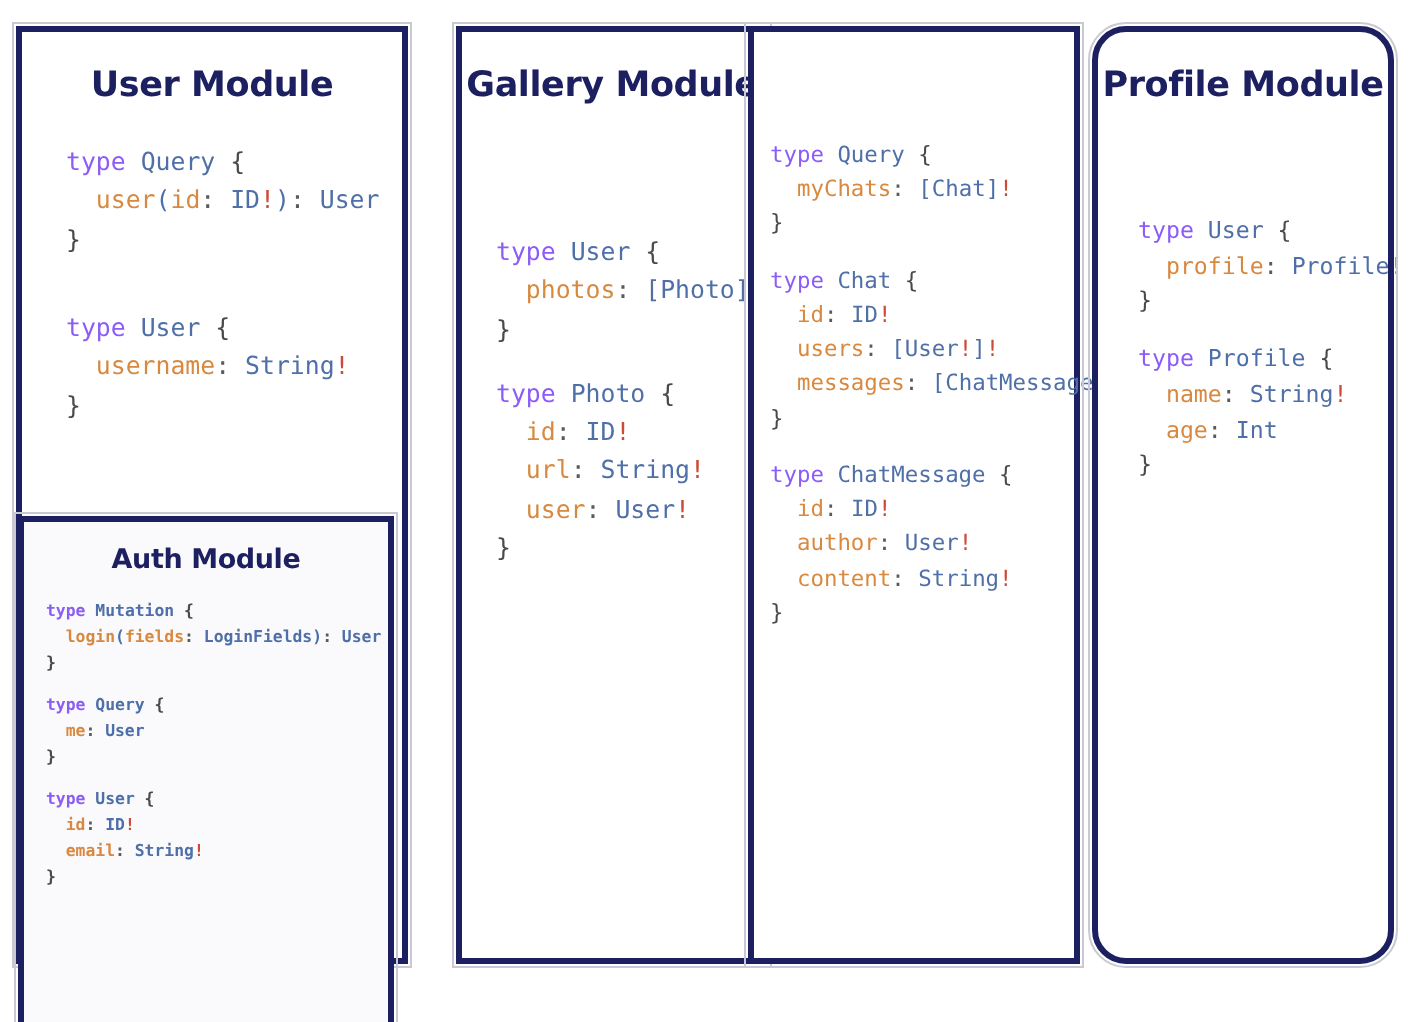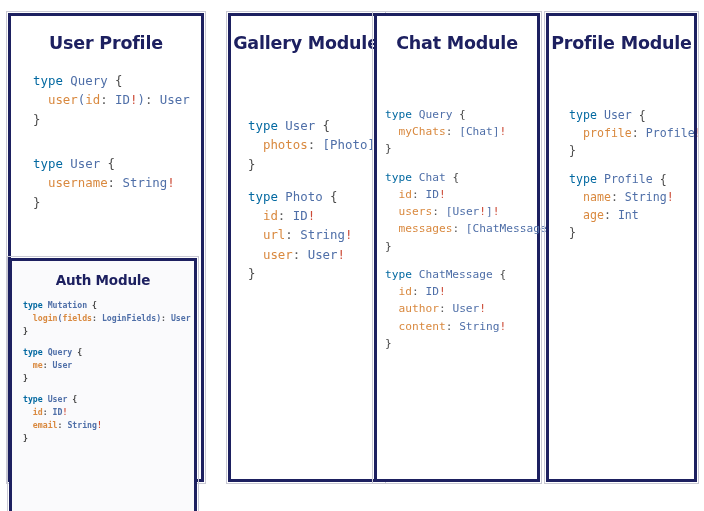--- a/index.html
+++ b/index.html
@@ -52,53 +52,52 @@
     font-size: 12.4px;
     line-height: 19.4px;
   }
   .code-sm {
     font-size: 8.2px;
     line-height: 12.9px;
     font-weight: bold;
   }
 
   
-  .t-kw    { color: #0369a1; }   
+  .t-kw    { color: #8b5cf6; }   
   .t-type  { color: #4f6fa8; }   
   .t-field { color: #d9893f; }   
   .t-punct { color: #5a5a5a; }   
   .t-brace { color: #4a4a4a; }   
   .t-bang  { color: #cc4b37; }   
   .t-paren { color: #4f6fa8; }   
 
   .blank { display: block; height: 1em; }
 </style>
 </head>
 <body>
 
 <div id="board">
 
   <div class="panel" id="p-user" style="left:8px; top:13px; width:196px; height:469px;">
-    <div class="panel-title title-lg">User Profile</div>
+    <div class="panel-title title-lg">User Module</div>
     <div class="code code-lg" style="margin-top:18px; margin-left:22px;"><div><span class="t-kw">type </span><span class="t-type">Query</span><span class="t-brace"> {</span></div><div><span class="t-punct">  </span><span class="t-field">user</span><span class="t-paren">(</span><span class="t-field">id</span><span class="t-punct">: </span><span class="t-type">ID</span><span class="t-bang">!</span><span class="t-paren">)</span><span class="t-punct">: </span><span class="t-type">User</span></div><div><span class="t-brace">}</span></div><div class="blank">&nbsp;</div><div class="blank">&nbsp;</div><div><span class="t-kw">type </span><span class="t-type">User</span><span class="t-brace"> {</span></div><div><span class="t-punct">  </span><span class="t-field">username</span><span class="t-punct">: </span><span class="t-type">String</span><span class="t-bang">!</span></div><div><span class="t-brace">}</span></div></div>
   </div>
 
   <div class="panel shaded" id="p-auth" style="left:9px; top:258px; width:188px; height:279px;">
     <div class="panel-title title-sm">Auth Module</div>
     <div class="code code-sm" style="margin-top:11px; margin-left:11px;"><div><span class="t-kw">type </span><span class="t-type">Mutation</span><span class="t-brace"> {</span></div><div><span class="t-punct">  </span><span class="t-field">login</span><span class="t-paren">(</span><span class="t-field">fields</span><span class="t-punct">: </span><span class="t-type">LoginFields</span><span class="t-paren">)</span><span class="t-punct">: </span><span class="t-type">User</span></div><div><span class="t-brace">}</span></div><div class="blank">&nbsp;</div><div><span class="t-kw">type </span><span class="t-type">Query</span><span class="t-brace"> {</span></div><div><span class="t-punct">  </span><span class="t-field">me</span><span class="t-punct">: </span><span class="t-type">User</span></div><div><span class="t-brace">}</span></div><div class="blank">&nbsp;</div><div><span class="t-kw">type </span><span class="t-type">User</span><span class="t-brace"> {</span></div><div><span class="t-punct">  </span><span class="t-field">id</span><span class="t-punct">: </span><span class="t-type">ID</span><span class="t-bang">!</span></div><div><span class="t-punct">  </span><span class="t-field">email</span><span class="t-punct">: </span><span class="t-type">String</span><span class="t-bang">!</span></div><div><span class="t-brace">}</span></div></div>
   </div>
 
   <div class="panel" id="p-gallery" style="left:228px; top:13px; width:156px; height:469px;">
     <div class="panel-title title-lg">Gallery Module</div>
     <div class="code code-lg" style="margin-top:63px; margin-left:17px;"><div><span class="t-kw">type </span><span class="t-type">User</span><span class="t-brace"> {</span></div><div><span class="t-punct">  </span><span class="t-field">photos</span><span class="t-punct">: </span><span class="t-paren">[</span><span class="t-type">Photo</span><span class="t-paren">]</span><span class="t-bang">!</span></div><div><span class="t-brace">}</span></div><div class="blank">&nbsp;</div><div><span class="t-kw">type </span><span class="t-type">Photo</span><span class="t-brace"> {</span></div><div><span class="t-punct">  </span><span class="t-field">id</span><span class="t-punct">: </span><span class="t-type">ID</span><span class="t-bang">!</span></div><div><span class="t-punct">  </span><span class="t-field">url</span><span class="t-punct">: </span><span class="t-type">String</span><span class="t-bang">!</span></div><div><span class="t-punct">  </span><span class="t-field">user</span><span class="t-punct">: </span><span class="t-type">User</span><span class="t-bang">!</span></div><div><span class="t-brace">}</span></div></div>
   </div>
 
   <div class="panel" id="p-chat" style="left:374px; top:13px; width:166px; height:469px;">
-    <div class="panel-title title-lg">Chat Module</div>
     <div class="code code-lg" style="margin-top:53px; margin-left:8px; font-size:11.2px; line-height:17.2px;"><div><span class="t-kw">type </span><span class="t-type">Query</span><span class="t-brace"> {</span></div><div><span class="t-punct">  </span><span class="t-field">myChats</span><span class="t-punct">: </span><span class="t-paren">[</span><span class="t-type">Chat</span><span class="t-paren">]</span><span class="t-bang">!</span></div><div><span class="t-brace">}</span></div><div class="blank">&nbsp;</div><div><span class="t-kw">type </span><span class="t-type">Chat</span><span class="t-brace"> {</span></div><div><span class="t-punct">  </span><span class="t-field">id</span><span class="t-punct">: </span><span class="t-type">ID</span><span class="t-bang">!</span></div><div><span class="t-punct">  </span><span class="t-field">users</span><span class="t-punct">: </span><span class="t-paren">[</span><span class="t-type">User</span><span class="t-bang">!</span><span class="t-paren">]</span><span class="t-bang">!</span></div><div><span class="t-punct">  </span><span class="t-field">messages</span><span class="t-punct">: </span><span class="t-paren">[</span><span class="t-type">ChatMessage</span><span class="t-paren">]</span><span class="t-bang">!</span></div><div><span class="t-brace">}</span></div><div class="blank">&nbsp;</div><div><span class="t-kw">type </span><span class="t-type">ChatMessage</span><span class="t-brace"> {</span></div><div><span class="t-punct">  </span><span class="t-field">id</span><span class="t-punct">: </span><span class="t-type">ID</span><span class="t-bang">!</span></div><div><span class="t-punct">  </span><span class="t-field">author</span><span class="t-punct">: </span><span class="t-type">User</span><span class="t-bang">!</span></div><div><span class="t-punct">  </span><span class="t-field">content</span><span class="t-punct">: </span><span class="t-type">String</span><span class="t-bang">!</span></div><div><span class="t-brace">}</span></div></div>
   </div>
 
-  <div class="panel" id="p-profile" style="left:546px; top:13px; width:151px; height:469px;">
+  <div class="panel" id="p-profile" style="left:546px; top:13px; width:151px; height:469px;border-radius:17px;">
     <div class="panel-title title-lg">Profile Module</div>
     <div class="code code-lg" style="margin-top:54px; margin-left:20px; font-size:11.6px; line-height:17.6px;"><div><span class="t-kw">type </span><span class="t-type">User</span><span class="t-brace"> {</span></div><div><span class="t-punct">  </span><span class="t-field">profile</span><span class="t-punct">: </span><span class="t-type">Profile</span><span class="t-bang">!</span></div><div><span class="t-brace">}</span></div><div class="blank">&nbsp;</div><div><span class="t-kw">type </span><span class="t-type">Profile</span><span class="t-brace"> {</span></div><div><span class="t-punct">  </span><span class="t-field">name</span><span class="t-punct">: </span><span class="t-type">String</span><span class="t-bang">!</span></div><div><span class="t-punct">  </span><span class="t-field">age</span><span class="t-punct">: </span><span class="t-type">Int</span></div><div><span class="t-brace">}</span></div></div>
   </div>
 
 </div>
 
 </body></html>

